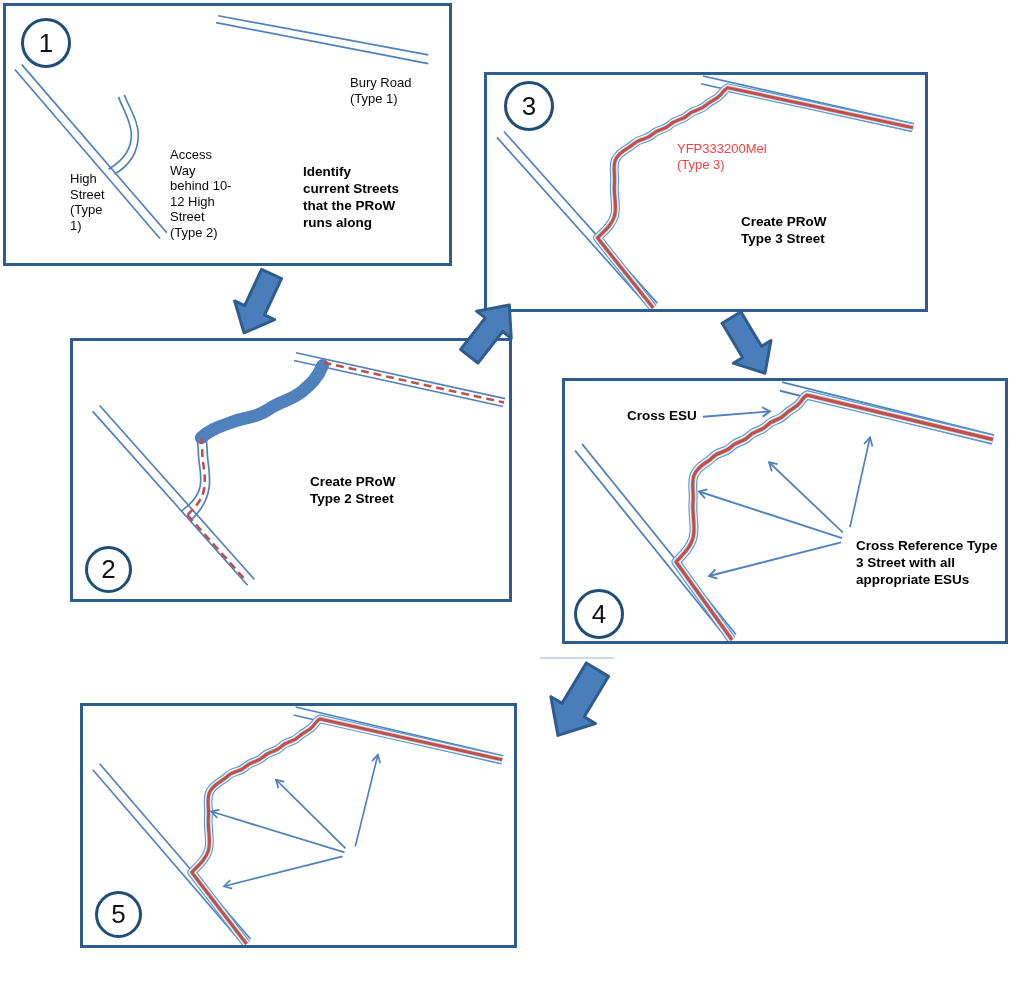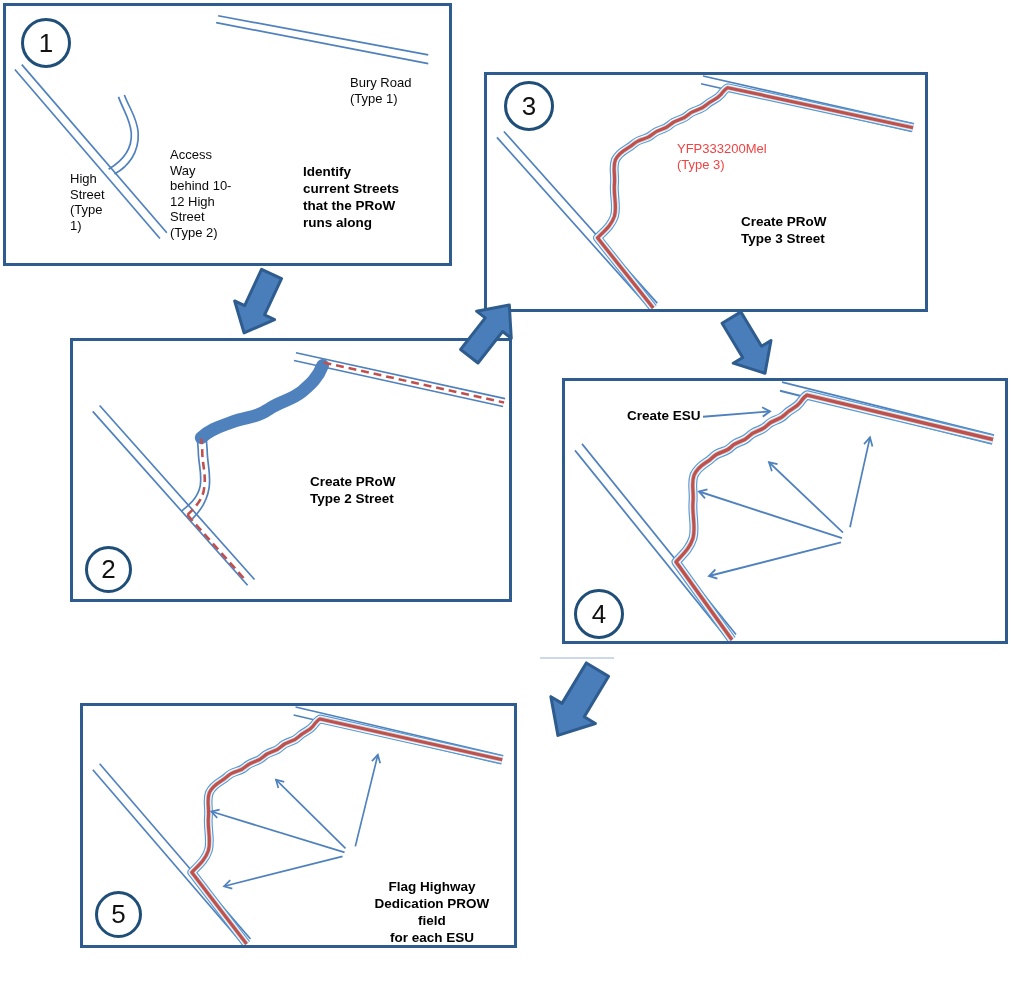--- a/index.html
+++ b/index.html
@@ -118,39 +118,39 @@
         <path d="M138,33 L205,28" marker-end="url(#ah)"></path>
         <path d="M285,135 L305,52" marker-end="url(#ah)"></path>
         <path d="M278,140 L204,75" marker-end="url(#ah)"></path>
         <path d="M277,145 L134,102" marker-end="url(#ah)"></path>
         <path d="M276,149 L144,180" marker-end="url(#ah)"></path>
       </g>
     </svg>
     <div class="circle" style="left:9px;top:208px;width:44px;height:44px;">
       <span>4</span>
     </div>
-    <div class="lbl bold" style="left:62px;top:26px;">Create ESU</div>
+    <div class="lbl bold" style="left:62px;top:26px;">Cross ESU</div>
+    <div class="lbl bold" style="left:291px;top:156px;">Cross Reference Type
+3 Street with all
+appropriate ESUs</div>
   </div>
 
   <div class="panel" style="left:80px;top:703px;width:437px;height:245px;">
     <svg class="map" viewBox="0 0 440 240" preserveAspectRatio="none">
       <use href="#route-full"></use>
       <g stroke="#4F81BD" stroke-width="1.7" fill="none">
         <path d="M267,147 L131,106" marker-end="url(#ah)"></path>
         <path d="M268,143 L197,74" marker-end="url(#ah)"></path>
         <path d="M278,141 L301,49" marker-end="url(#ah)"></path>
         <path d="M265,151 L144,181" marker-end="url(#ah)"></path>
       </g>
     </svg>
     <div class="circle" style="left:12px;top:185px;width:41px;height:41px;">
       <span>5</span>
     </div>
-    <div class="lbl bold" style="left:276px;top:172px;width:146px;text-align:center;">Flag Highway
-Dedication PROW field
-for each ESU</div>
   </div>
 
   <svg class="flow" style="left:213px;top:256px;" width="90" height="95">
     <use href="#barrow" transform="translate(45,47) rotate(25)" fill="#4A7EBB" stroke="#2E5C8E" stroke-width="3"></use>
   </svg>
   <svg class="flow" style="left:444px;top:284px;" width="90" height="95">
     <use href="#barrow" transform="translate(45,47) rotate(-142)" fill="#4A7EBB" stroke="#2E5C8E" stroke-width="3"></use>
   </svg>
   <svg class="flow" style="left:703px;top:298px;" width="90" height="95">
     <use href="#barrow" transform="translate(45,47) rotate(-31)" fill="#4A7EBB" stroke="#2E5C8E" stroke-width="3"></use>

